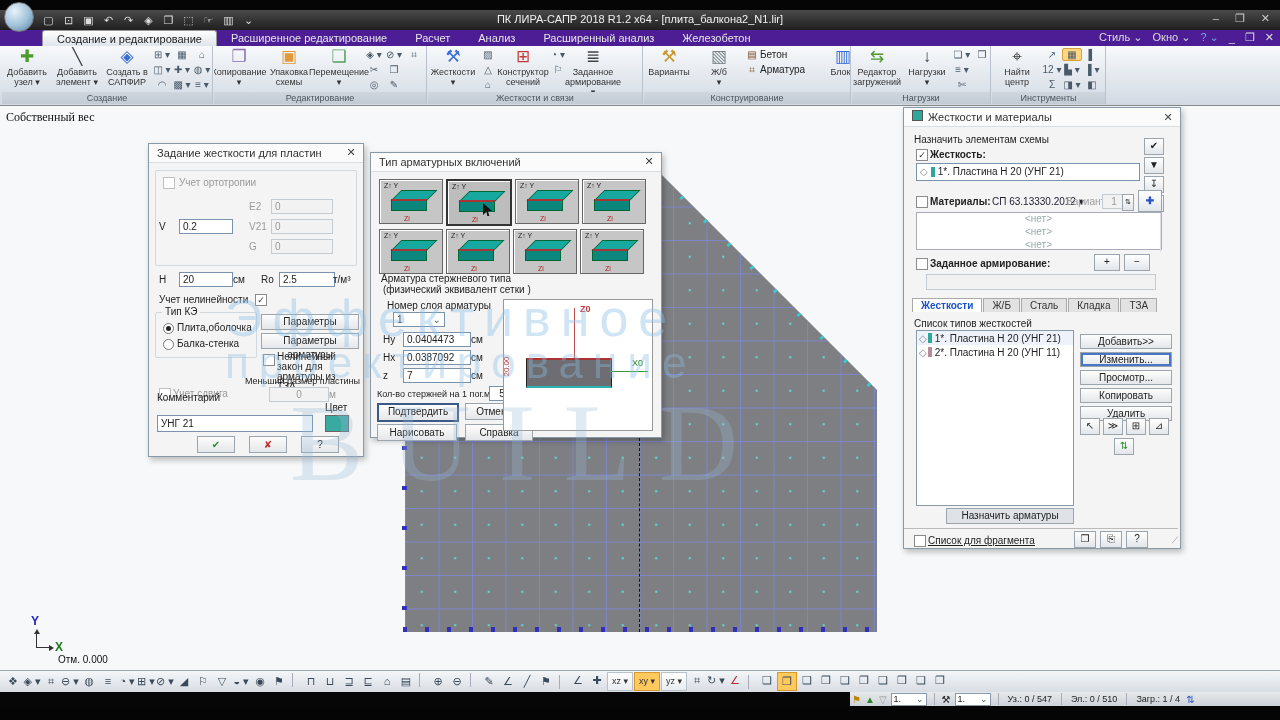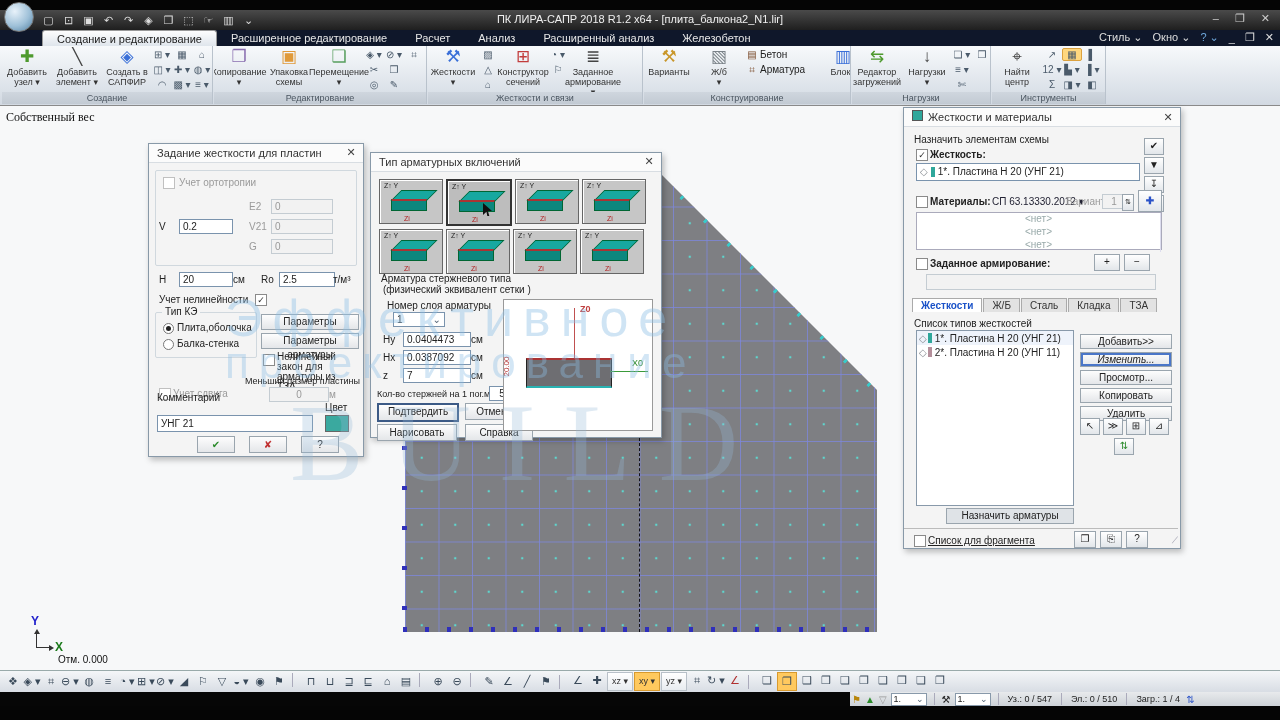--- a/index.html
+++ b/index.html
@@ -7,21 +7,21 @@
   .abs{position:absolute;}
   .strip{position:absolute;left:0;width:1280px;background:#050505;}
   
   #titlebar{position:absolute;left:0;top:10px;width:1280px;height:20px;background:linear-gradient(#4a4a4a,#1f1f1f);color:#e8e8e8;}
   #applogo{position:absolute;left:4px;top:2px;width:28px;height:28px;border-radius:50%;background:radial-gradient(circle at 35% 30%,#e8f2fa,#9ec0d8 55%,#4e7da0);border:1px solid #777;z-index:30;}
   #qat{position:absolute;left:40px;top:2px;display:flex;gap:3px;}
   #qat .qicon{width:17px;height:16px;text-align:center;line-height:16px;font-size:11px;color:#ddd;}
   #title-text{position:absolute;left:0;top:3px;width:100%;text-align:center;font-size:11px;color:#f0f0f0;}
   #winctl{position:absolute;right:10px;top:2px;display:flex;gap:16px;color:#ccc;font-size:11px;}
   
-  #tabrow{position:absolute;left:0;top:30px;width:1280px;height:16px;background:#0f172a;}
+  #tabrow{position:absolute;left:0;top:30px;width:1280px;height:16px;background:#4c1d95;}
   #tabs{position:absolute;left:42px;top:0;display:flex;height:16px;}
   .tab{padding:1px 14px 0 14px;color:#e6e6e6;font-size:11px;line-height:15px;white-space:nowrap;}
   .tab.active{background:linear-gradient(#fdfdfd,#dfe5ec);color:#222;border:1px solid #999;border-bottom:none;border-radius:3px 3px 0 0;}
   #mdimenu{position:absolute;right:6px;top:1px;display:flex;gap:10px;color:#ddd;font-size:11px;align-items:center;}
   #mdimenu .q{color:#6fa8dc;}
   
   #ribbon{position:absolute;left:0;top:46px;width:1280px;height:59px;background:linear-gradient(#f7f9fb,#dde3ea 70%,#d2d9e2);border-bottom:1px solid #9aa4ae;}
   .rgroup{position:absolute;top:0;height:58px;border-right:1px solid #b9c2cc;}
   .rbody{position:absolute;left:0;top:1px;right:0;height:45px;display:flex;flex-flow:column wrap;align-content:flex-start;overflow:hidden;}
   .rlabel{position:absolute;left:0;bottom:0;width:100%;height:12px;text-align:center;font-size:9px;color:#4a5560;background:linear-gradient(#cfd6de,#c2cad3);line-height:12px;}
@@ -73,21 +73,21 @@
   .lab.dis{color:#9a9a9a;}
   .fld{position:absolute;background:#fff;border:1px solid #7a93ad;font-size:10px;line-height:13px;padding:0 3px;height:13px;}
   .fld.dis{background:#f2f2f2;color:#999;border-color:#c4ccd2;}
   .cb{position:absolute;width:10px;height:10px;background:#fff;border:1px solid #8a8a8a;font-size:9px;line-height:10px;text-align:center;color:#2a6a2a;}
   .cb.dis{border-color:#c0c0c0;}
   .cb.on::after{content:"✓";color:#333;}
   .radio{position:absolute;width:9px;height:9px;border:1px solid #777;border-radius:50%;background:#fff;}
   .radio.on::after{content:"";position:absolute;left:2px;top:2px;width:5px;height:5px;border-radius:50%;background:#222;}
   .pbtn{position:absolute;background:linear-gradient(#fdfdfd,#e4e6e9);border:1px solid #9aa5ae;font-size:10px;text-align:center;cursor:default;}
   .pbtn.def{border:2px solid #3c5a86;}
-  .pbtn.focus{outline:2px solid #4a76c8;outline-offset:-3px;font-style:italic;}
+  .pbtn.focus{outline:2px solid #4a76c8;outline-offset:-3px;}
   
   #typegrid{position:absolute;left:8px;top:26px;width:268px;display:flex;flex-wrap:wrap;gap:3px;}
   .tbtn{position:relative;width:62px;height:43px;background:#c6c6c6;border:1px solid #666;box-shadow:inset 1px 1px 0 #fff;}
   .tbtn.pressed{border:2px solid #333;background:#bdbdbd;}
   .slab-top{position:absolute;left:16px;top:10px;width:34px;height:9px;background:#17a8a0;border:1px solid #063;transform:skewX(-45deg);}
   .slab-front{position:absolute;left:11px;top:19px;width:34px;height:9px;background:#0c877e;border:1px solid #063;border-top:2px solid #a33;}
   .tzi{position:absolute;left:24px;bottom:1px;color:#b02020;font-size:7px;}
   .tax{position:absolute;left:4px;top:2px;color:#222;font-size:7px;}
   .cursorarrow{position:absolute;right:18px;bottom:8px;width:9px;height:13px;background:#111;clip-path:polygon(0 0,100% 62%,55% 62%,70% 100%,48% 100%,38% 68%,0 92%);}
   

